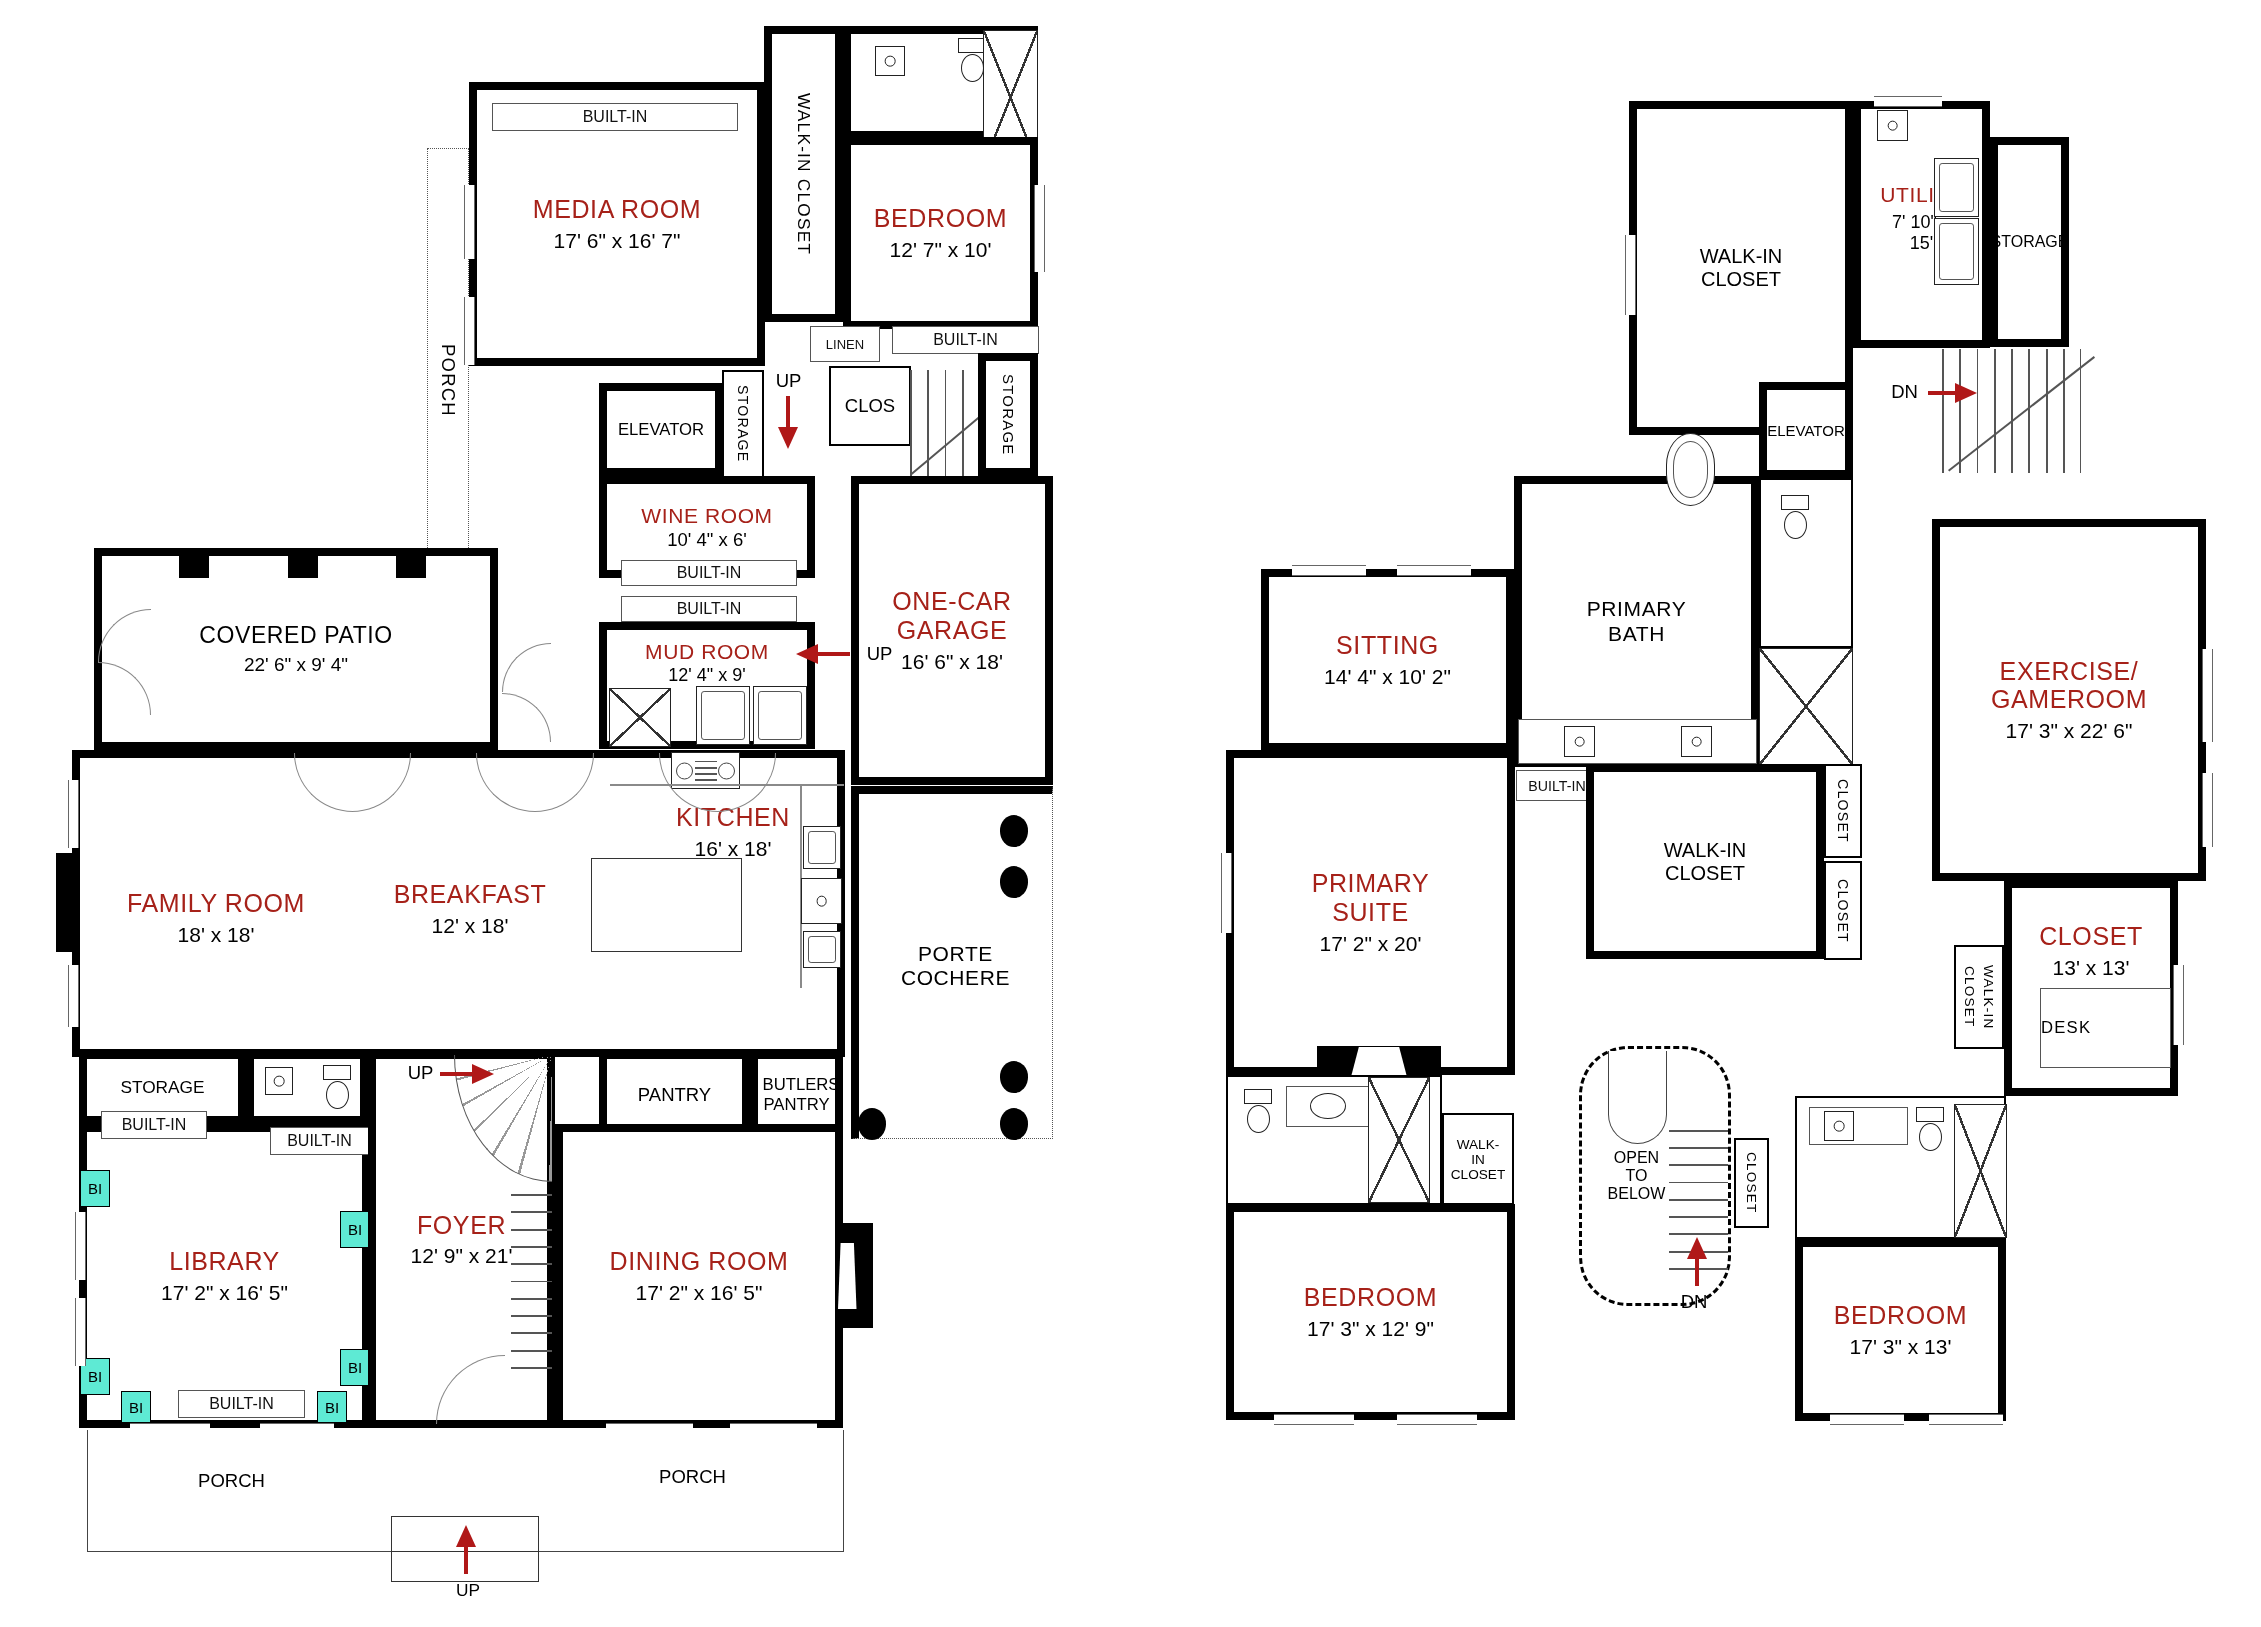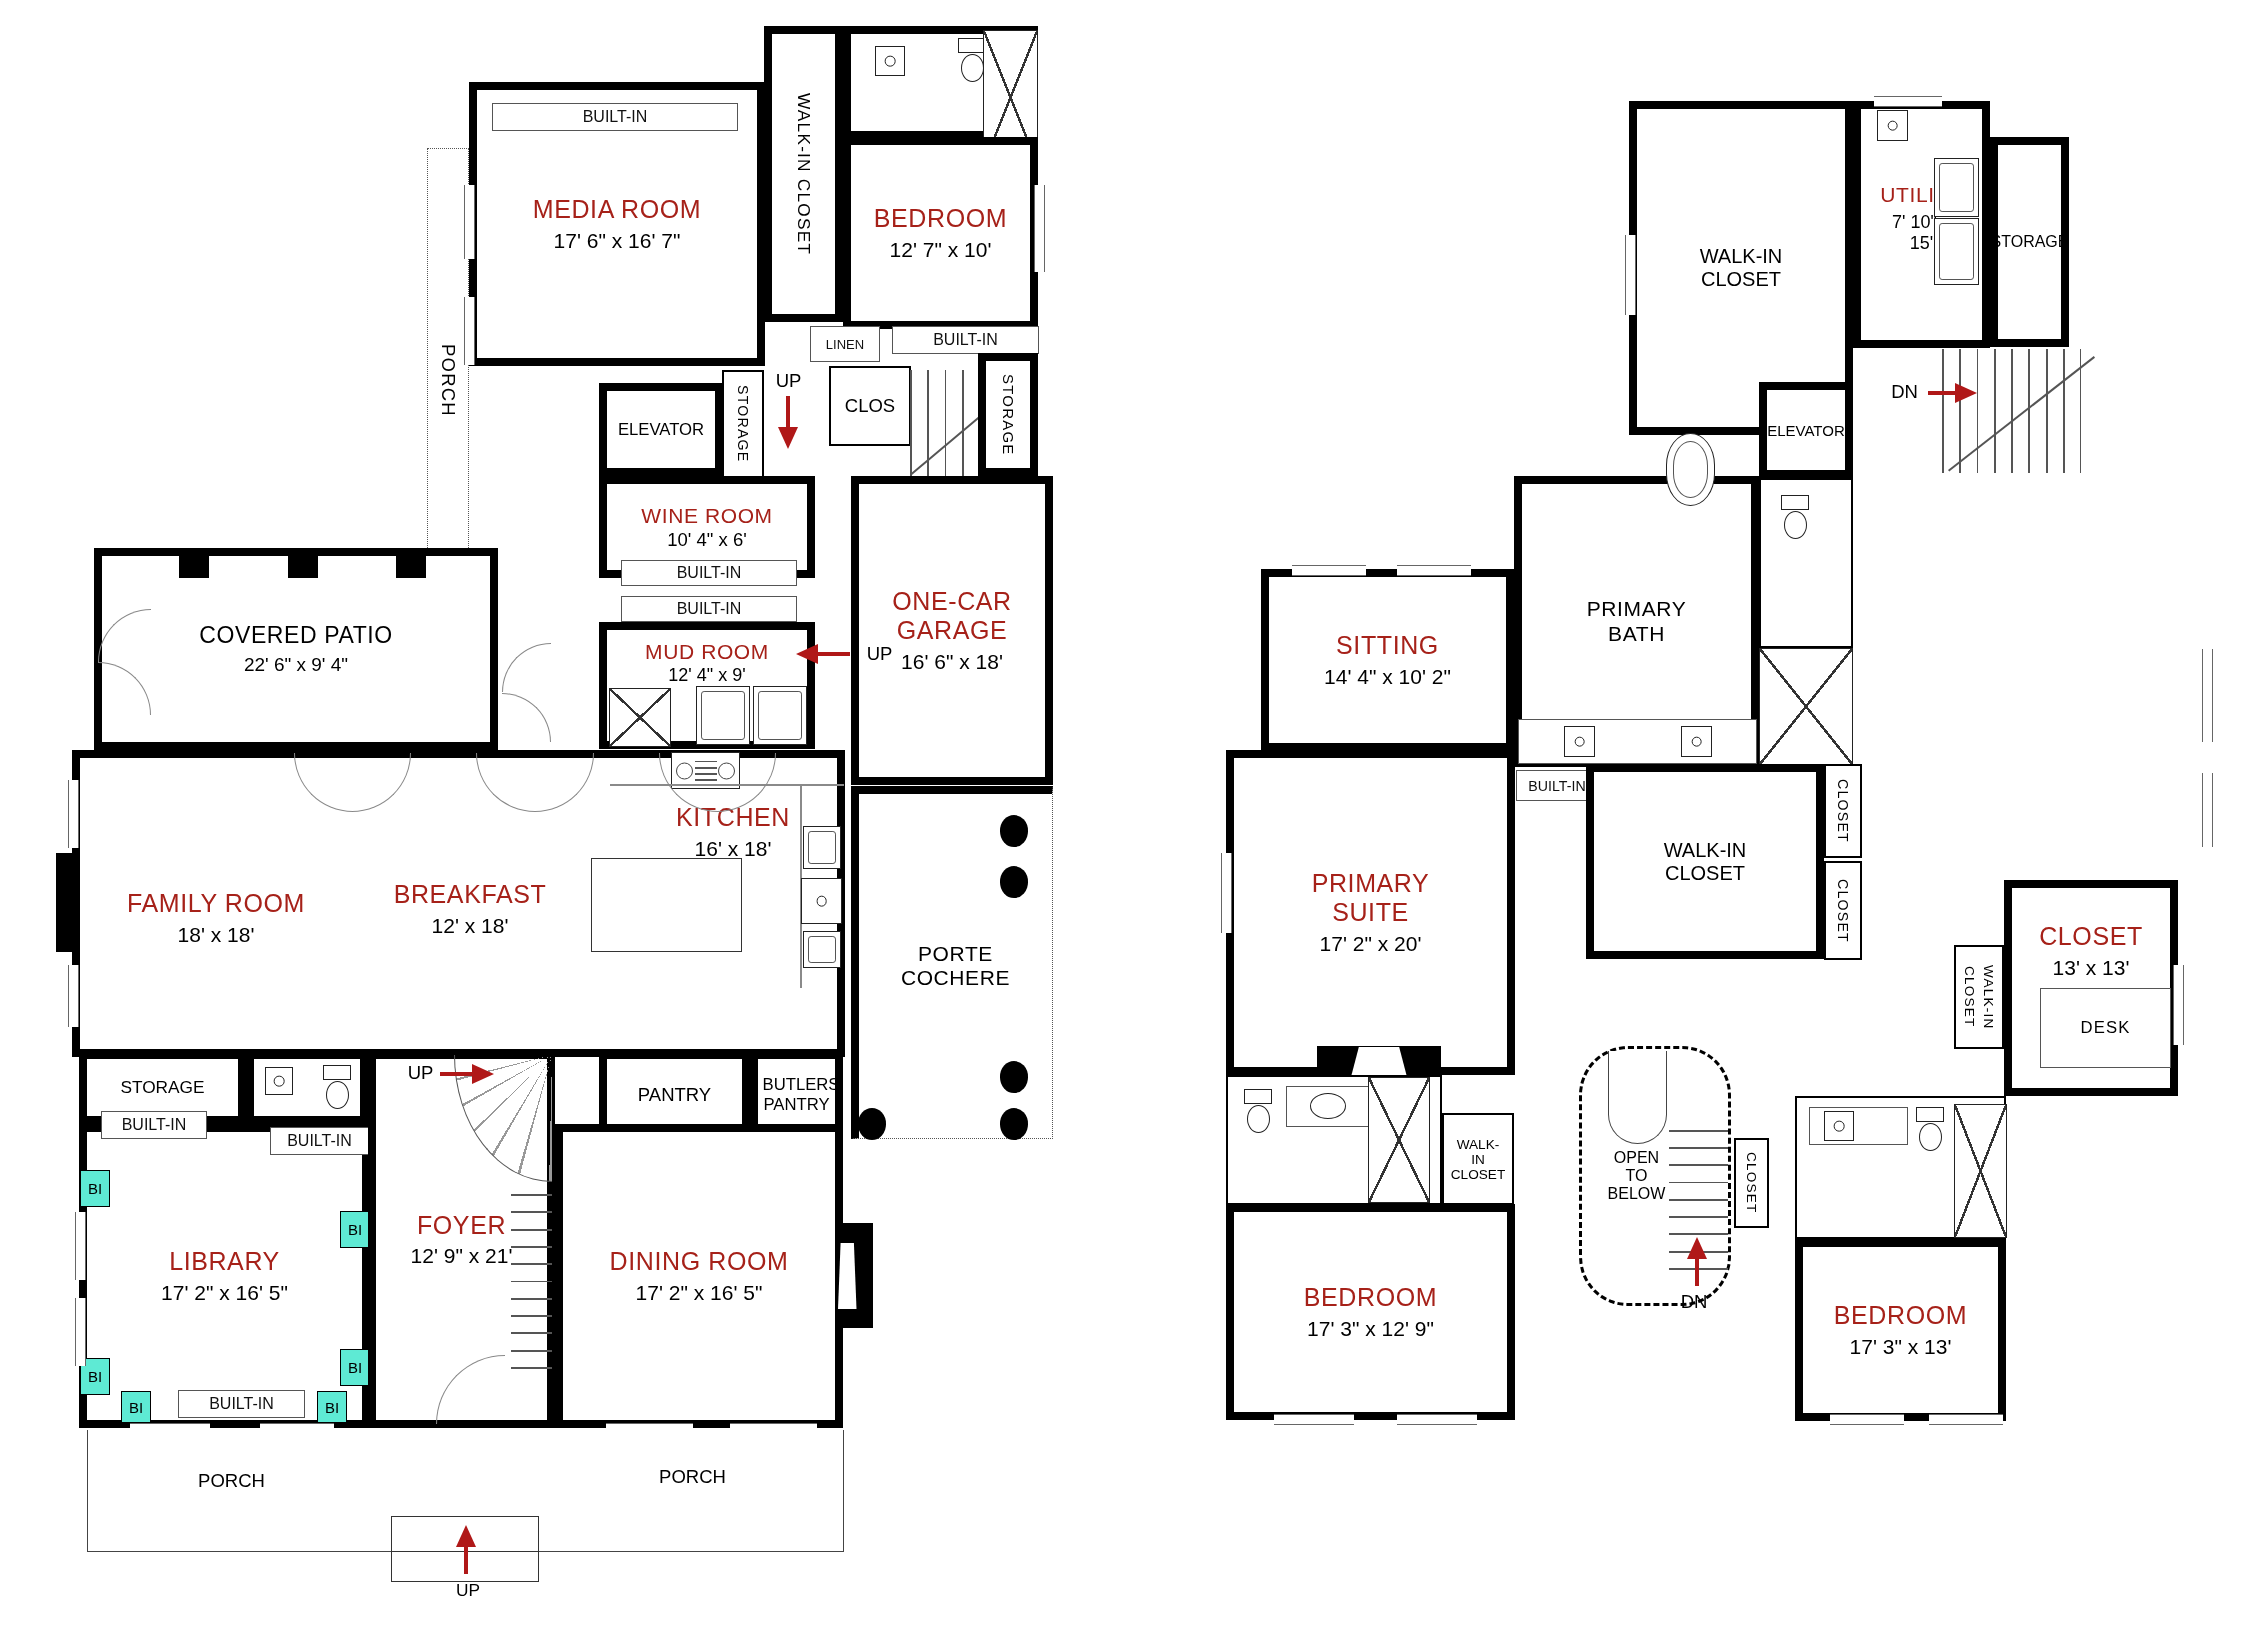--- a/index.html
+++ b/index.html
@@ -356,20 +356,24 @@
   <div class="room" style="left:1261px;top:569px;width:253px;height:182px">
     <div class="rname">SITTING</div>
     <div class="rdim">14' 4" x 10' 2"</div>
   </div>
   <div class="winH" style="left:1292px;top:565px;width:74px"></div>
   <div class="winH" style="left:1397px;top:565px;width:74px"></div>
   <div class="shelf" style="left:1516px;top:770px;width:82px;height:31px;font-size:14.2px">
     <span>BUILT-IN</span>
   </div>
 
+  <div class="room" style="left:1932px;top:519px;width:274px;height:362px">
+    <div class="rname" style="width:204px">EXERCISE/ GAMEROOM</div>
+    <div class="rdim">17' 3" x 22' 6"</div>
+  </div>
   <div class="winV" style="left:2202px;top:649px;height:93px"></div>
   <div class="winV" style="left:2202px;top:773px;height:74px"></div>
 
   <div class="room" style="left:1226px;top:750px;width:289px;height:325px">
     <div class="rname" style="width:148px">PRIMARY SUITE</div>
     <div class="rdim">17' 2" x 20'</div>
   </div>
   <div class="fireblk" style="left:1317px;top:1046px;width:124px;height:32px"></div>
   <div class="firenotch" style="left:1351px;top:1047px;width:56px;height:30px"></div>
   <div class="winV" style="left:1221px;top:853px;height:80px"></div>
@@ -381,21 +385,21 @@
     <span class="vlab" style="font-size:14.2px">CLOSET</span>
   </div>
   <div class="room thin" style="left:1824px;top:861px;width:38px;height:99px">
     <span class="vlab" style="font-size:14.2px">CLOSET</span>
   </div>
 
   <div class="room jt" style="left:2004px;top:880px;width:174px;height:216px;padding-top:34px">
     <div class="rname">CLOSET</div>
     <div class="rdim">13' x 13'</div>
   </div>
-  <div class="abs" style="left:2040px;top:988px;width:131px;height:80px;border:1.9px solid #555;background:#fff;display:flex;align-items:center;justify-content:center;font-size:16.7px;letter-spacing:1.2px">
+  <div class="abs" style="left:2040px;top:988px;width:131px;height:80px;border:1.9px solid #555;background:#fff;display:flex;align-items:center;justify-content:flex-start;font-size:16.7px;letter-spacing:1.2px">
     <span>DESK</span>
   </div>
   <div class="room thin" style="left:1954px;top:945px;width:50px;height:104px">
     <span class="vlab" style="font-size:13.6px;line-height:1.4">WALK-IN CLOSET</span>
   </div>
   <div class="winV" style="left:2173px;top:965px;height:80px"></div>
 
   <div class="room thin" style="left:1226px;top:1075px;width:216px;height:130px"></div>
   <div class="toilet" style="left:1244px;top:1089px"></div>
   <div class="abs" style="left:1286px;top:1086px;width:87px;height:41px;border:1.9px solid #555;background:#fff"></div>

